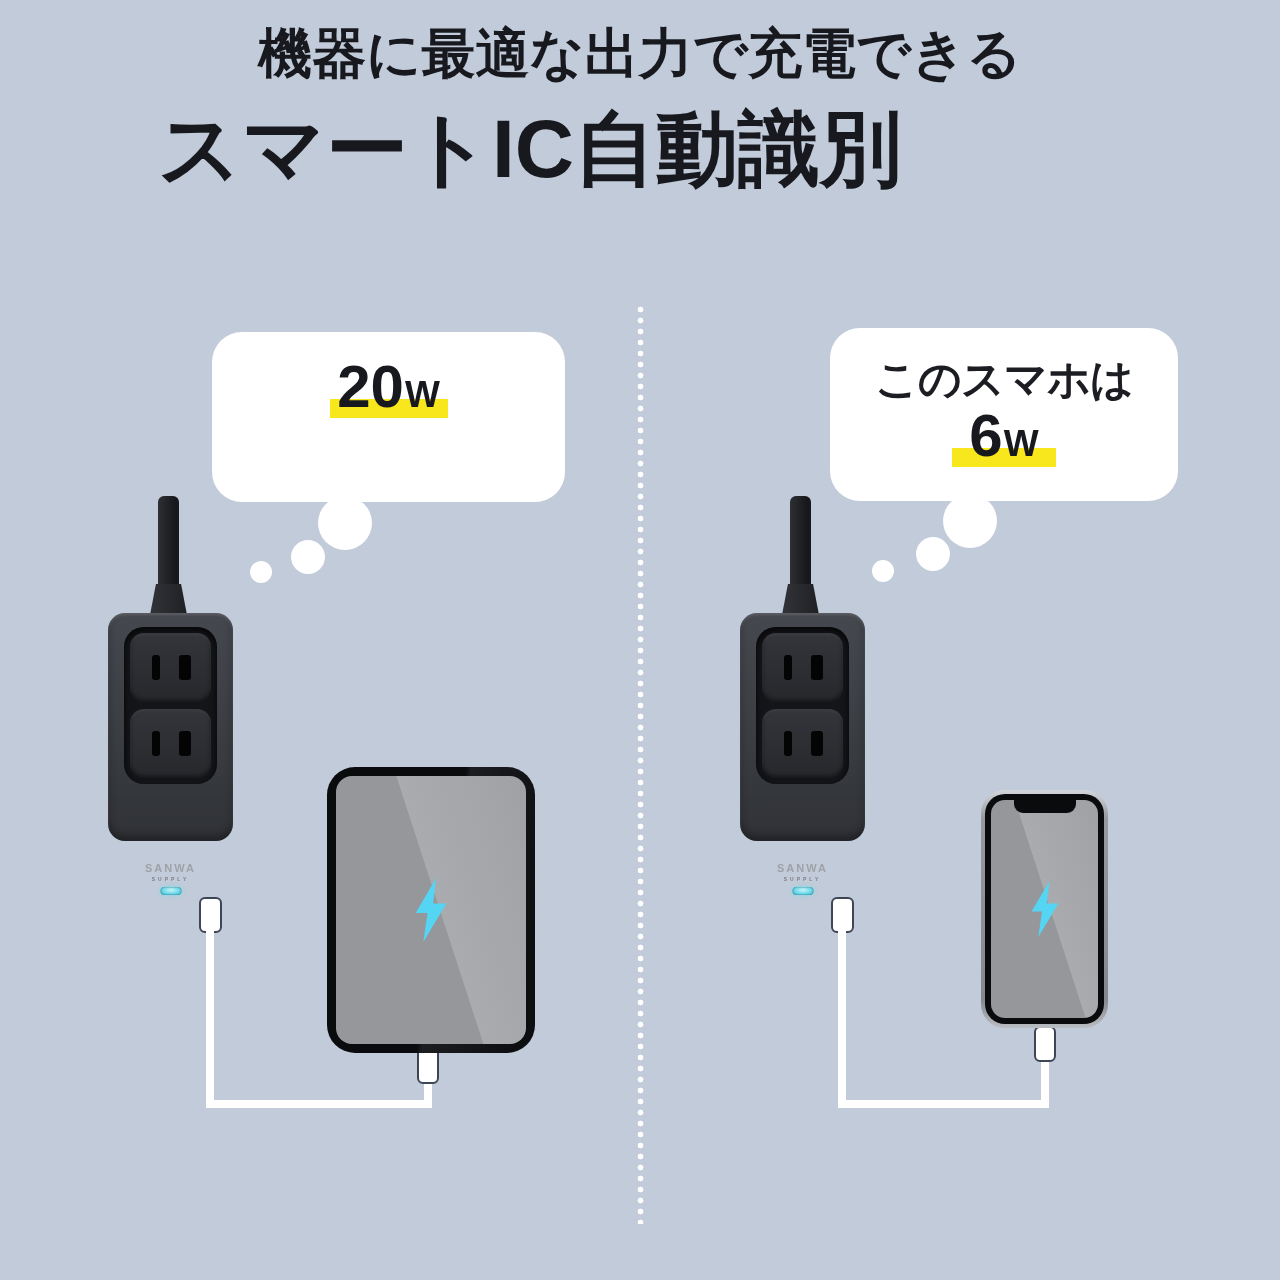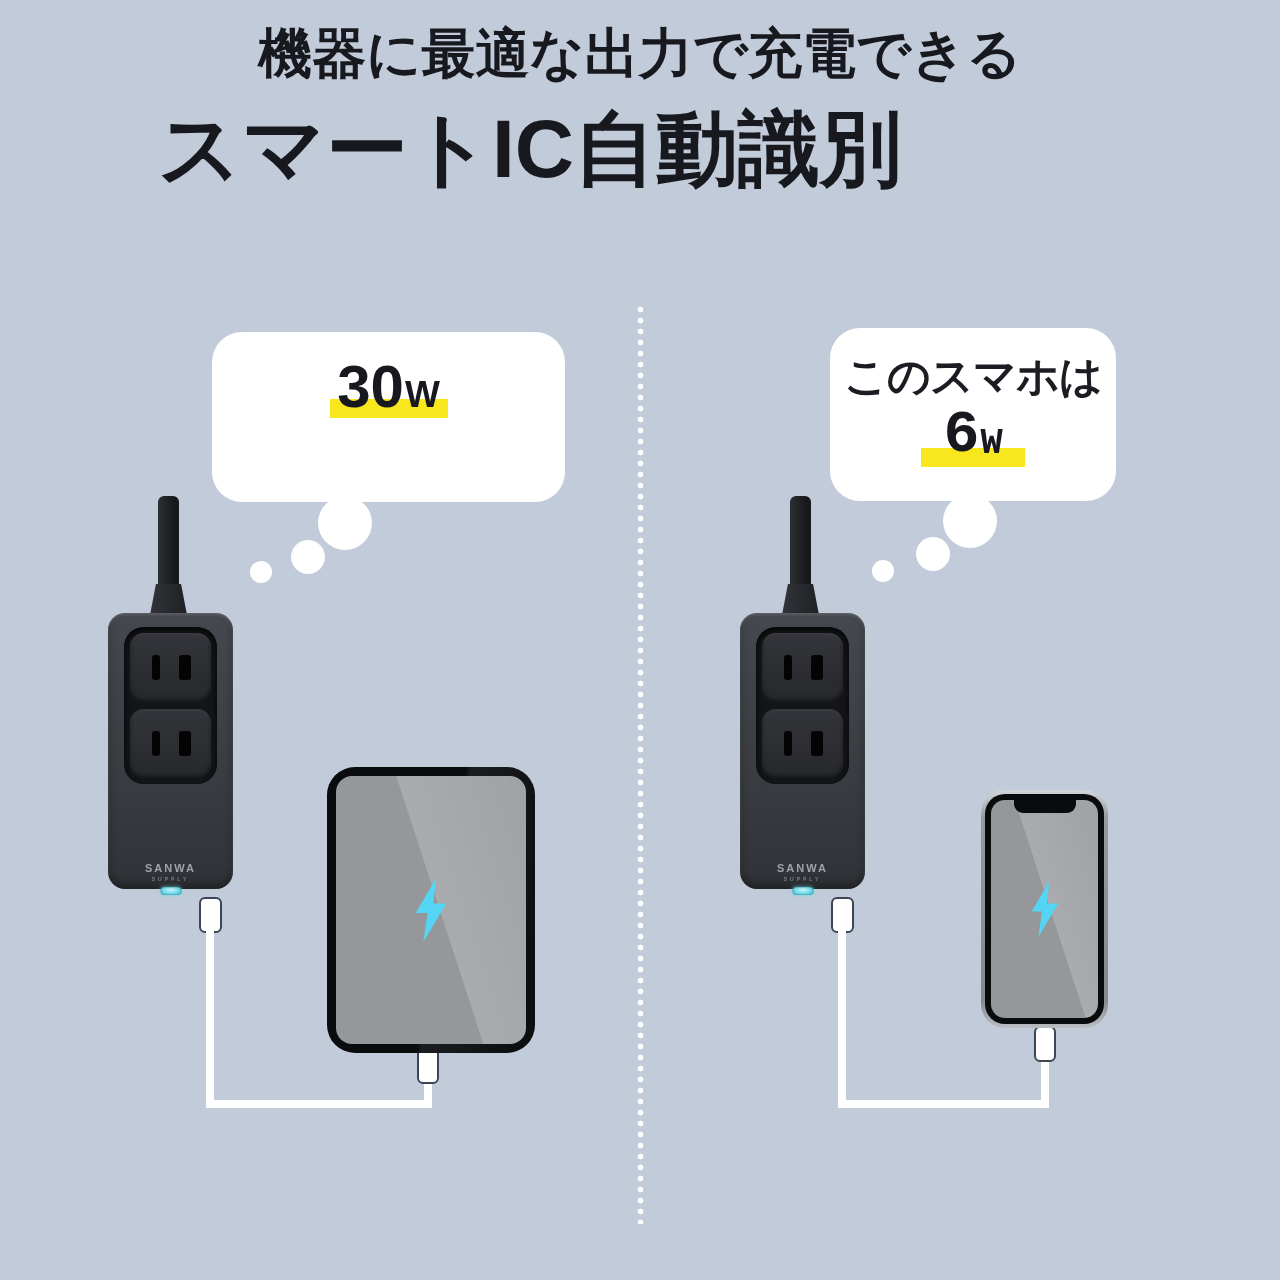--- a/index.html
+++ b/index.html
@@ -21,39 +21,39 @@
 
   
   .divider{position:absolute;left:637px;top:304px;width:7px;height:920px;
     background-image:radial-gradient(circle at 50% 50%,#ffffff 2.6px,rgba(255,255,255,0) 3.2px);
     background-size:7px 11px;background-repeat:repeat-y;background-position:center top;}
 
   
   .bubble{position:absolute;background:#fff;border-radius:30px;display:flex;flex-direction:column;
     align-items:center;padding-top:28px;gap:6px;}
   .bubble.left{left:212px;top:332px;width:353px;height:170px;}
-  .bubble.right{left:830px;top:328px;width:286px;height:173px;font-family:Liberation Mono, monospace;}
+  .bubble.right{left:830px;top:328px;width:348px;height:173px;}
   .bubble-line1{font-size:43px;font-weight:900;color:#1b1d22;line-height:1.1;letter-spacing:-1px;}
   .watt-wrap{position:relative;display:inline-block;margin-top:2px;}
   .hl{position:absolute;left:50%;transform:translateX(-50%);bottom:-7px;height:19px;
     background:var(--yellow);z-index:0;}
   .hl.w20{width:118px;}
   .hl.w15{width:104px;}
   .watt-line{position:relative;z-index:1;display:flex;align-items:flex-end;justify-content:center;}
   .watt-num{font-size:60px;font-weight:900;color:#17191e;line-height:0.82;}
   .watt-unit{font-size:37px;font-weight:900;color:#17191e;line-height:0.9;padding-left:1px;}
 
   .dot{position:absolute;background:#fff;border-radius:50%;}
 
   
   .cord{position:absolute;width:21px;height:98px;border-radius:6px;
     background:linear-gradient(90deg,#2e2f33,#17181b 80%);}
   .cord-boot{position:absolute;width:37px;height:31px;background:linear-gradient(90deg,#323338,#202125);
     clip-path:polygon(16% 0,84% 0,100% 100%,0 100%);border-radius:6px 6px 0 0;}
-  .strip{position:absolute;width:125px;height:276px;border-radius:17px;
+  .strip{position:absolute;width:125px;height:228px;border-radius:17px;
     background:linear-gradient(180deg,var(--strip-hi) 0%,#3a3d42 55%,var(--strip-lo) 100%);
     box-shadow:inset 0 2px 3px rgba(255,255,255,.14),inset 0 -5px 9px rgba(0,0,0,.35);}
   .strip-panel{position:absolute;left:16px;top:14px;width:93px;height:157px;border-radius:20px;
     background:var(--panel);box-shadow:inset 0 3px 7px rgba(0,0,0,.8);}
   .outlet{position:absolute;left:6px;width:81px;height:69px;border-radius:14px;
     background:linear-gradient(180deg,var(--outlet-hi),var(--outlet-lo));
     box-shadow:inset 0 2px 3px rgba(255,255,255,.06),inset 0 -2px 4px rgba(0,0,0,.5);}
   .outlet.o1{top:6px;}
   .outlet.o2{top:82px;}
   .slot{position:absolute;top:22px;height:25px;border-radius:3px;background:var(--slot);}
@@ -97,21 +97,21 @@
 
   <div class="subtitle">機器に最適な出力で充電できる</div>
   <div class="main-title">スマートIC自動識別</div>
 
   <div class="divider"></div>
 
   <div class="bubble left">
     <div class="watt-wrap">
       <span class="hl w20"></span>
       <span class="watt-line">
-        <span class="watt-num">30</span>
+        <span class="watt-num">20</span>
         <span class="watt-unit">W</span>
       </span>
     </div>
   </div>
   <div class="dot" style="left:318px;top:496px;width:54px;height:54px;"></div>
   <div class="dot" style="left:291px;top:540px;width:34px;height:34px;"></div>
   <div class="dot" style="left:250px;top:561px;width:22px;height:22px;"></div>
 
   <div class="cord" style="left:158px;top:496px;"></div>
   <div class="cord-boot" style="left:150px;top:584px;"></div>

